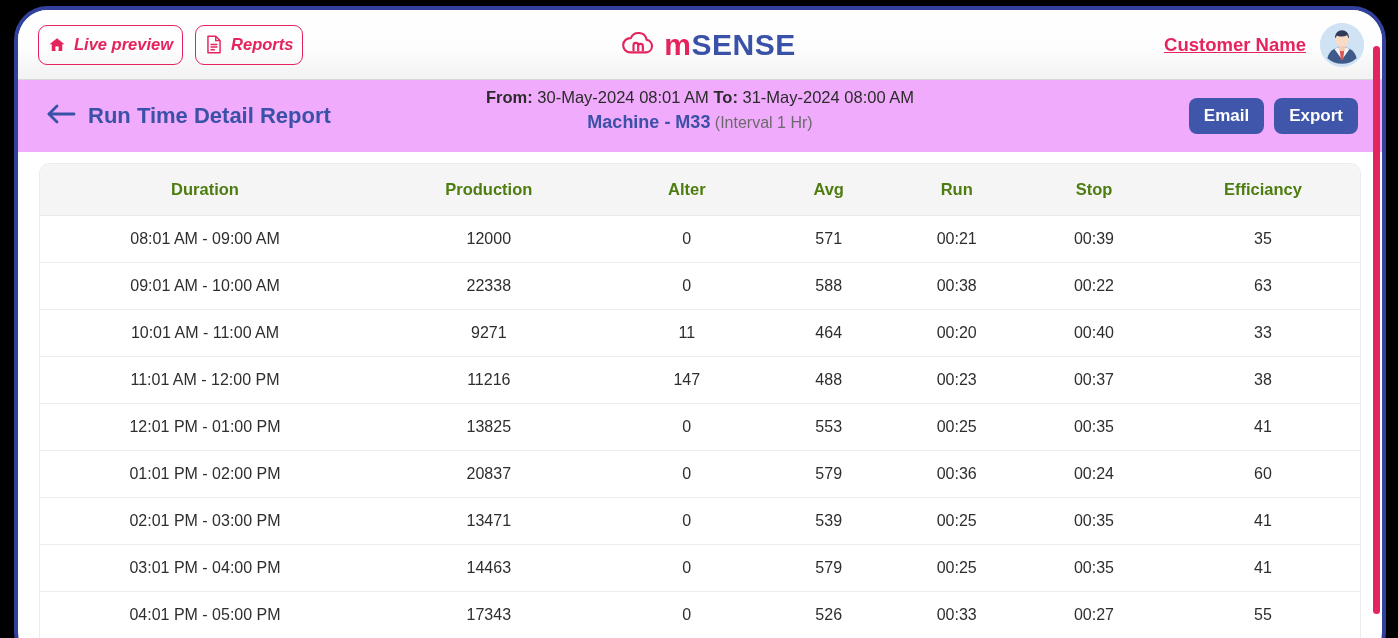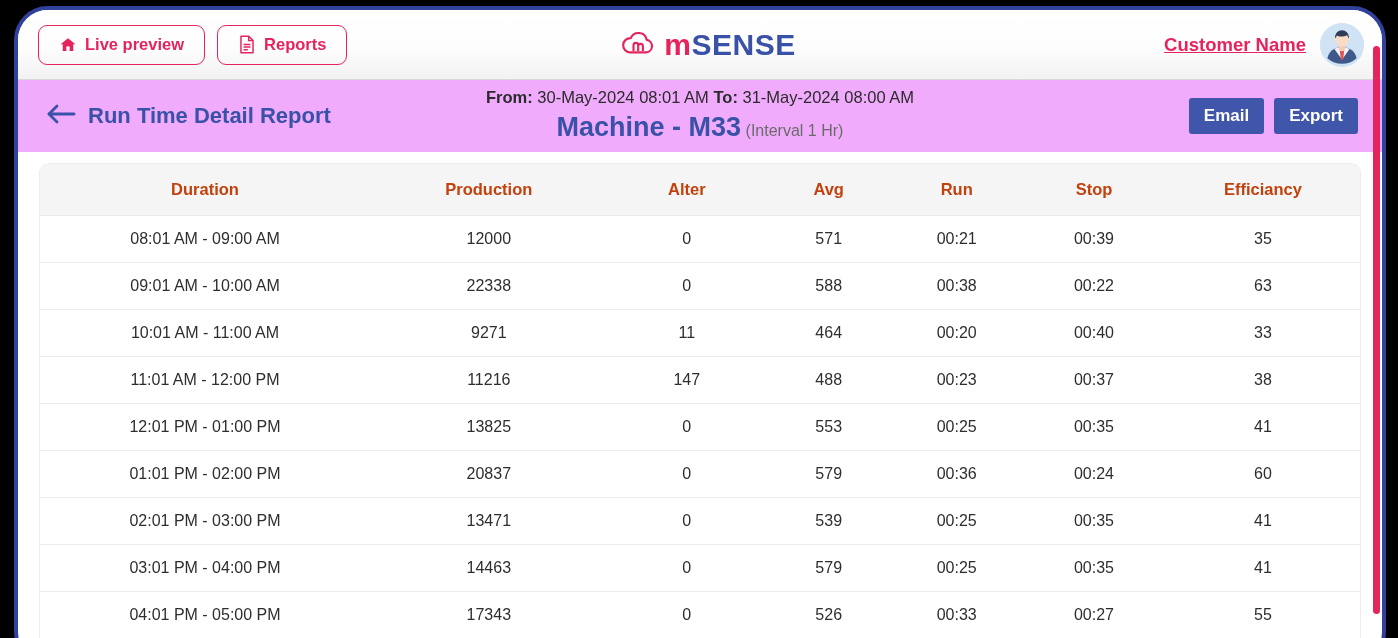--- a/index.html
+++ b/index.html
@@ -46,31 +46,32 @@
     display: flex;
     align-items: center;
     padding: 0 18px 0 20px;
   }
 
   .nav-btn {
     display: inline-flex;
     align-items: center;
     gap: 8px;
     height: 40px;
-    padding: 0 20px;
+    padding: 0 9px;
     margin-right: 12px;
     border: 1.4px solid #e5245e;
     border-radius: 9px;
     background: transparent;
     color: #e5245e;
     font-size: 16.5px;
     font-weight: bold;
     white-space: nowrap;
     cursor: pointer;
     font-family: "Liberation Sans", sans-serif;
+    font-style: italic;
   }
   .nav-btn svg { display: block; }
 
   #brand-logo {
     position: absolute;
     left: 16px; right: 0;
     top: 50%;
     transform: translateY(-50%);
     display: flex;
     align-items: center;
@@ -143,39 +144,39 @@
   }
   #range-line {
     font-size: 16.5px;
     color: #2b2b2b;
     white-space: nowrap;
   }
   #range-line b { font-weight: bold; }
   #machine-line { margin-top: 5px; white-space: nowrap; }
   #machine-name {
     color: #3a51a8;
-    font-size: 27px;
+    font-size: 18px;
     font-weight: bold;
   }
   #machine-interval {
     color: #6b6b6b;
     font-size: 16px;
   }
 
   #header-actions {
     margin-left: auto;
     display: flex;
     gap: 10px;
     z-index: 3;
   }
   .action-btn {
     background: #3f56ab;
     color: #ffffff;
     border: none;
-    border-radius: 3px;
+    border-radius: 8px;
     font-size: 17px;
     font-weight: bold;
     padding: 8px 15px;
     cursor: pointer;
     font-family: "Liberation Sans", sans-serif;
   }
 
   
   #table-wrap {
     margin: 12px 22px 0 22px;
@@ -184,21 +185,21 @@
     box-shadow: 0 0 0 1px #ececec;
     background: #ffffff;
   }
   table {
     width: 100%;
     border-collapse: collapse;
     table-layout: fixed;
   }
   thead th {
     background: #f5f5f5;
-    color: #c2410c;
+    color: #4d7c0f;
     font-size: 16.5px;
     font-weight: bold;
     padding: 16px 4px;
     text-align: center;
     border-bottom: 1px solid #eaeaea;
   }
   tbody td {
     font-size: 16px;
     color: #2e2e2e;
     text-align: center;

